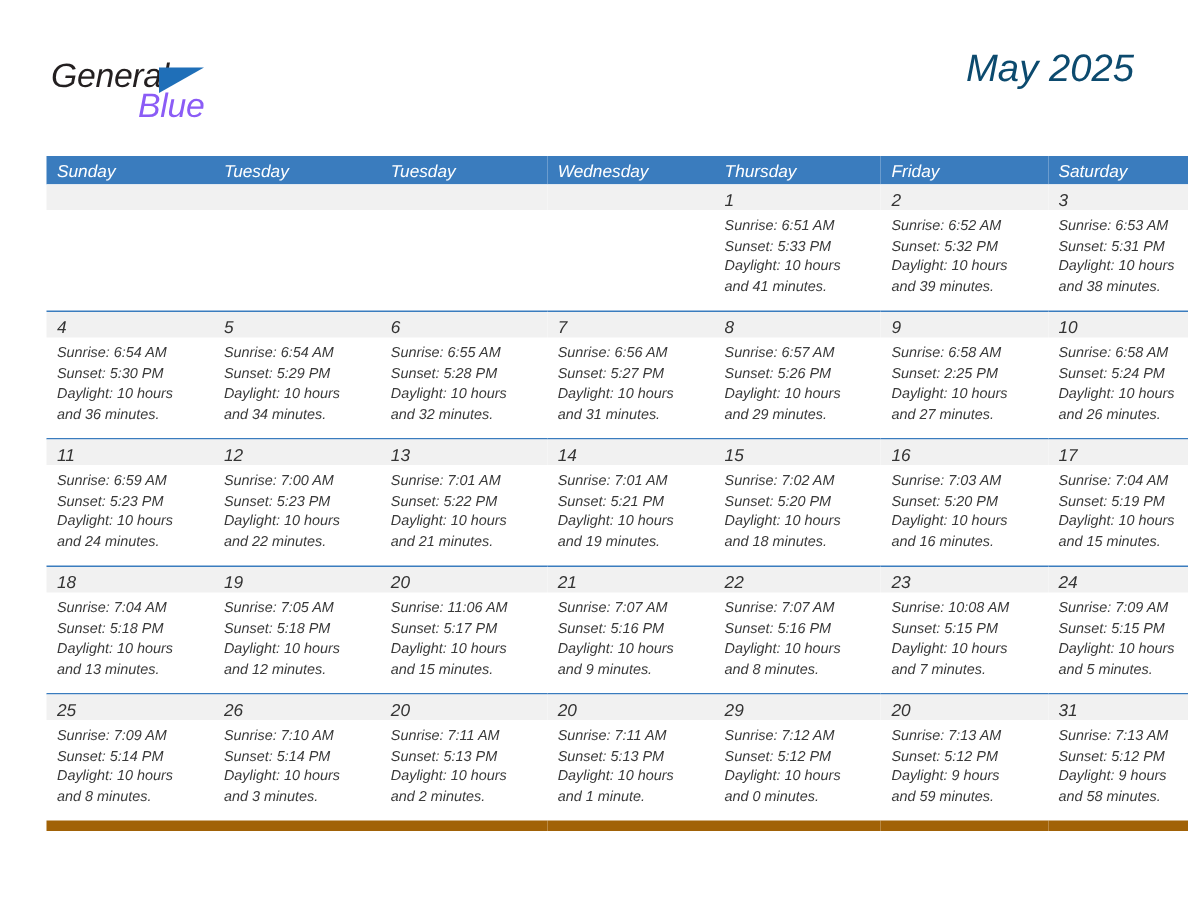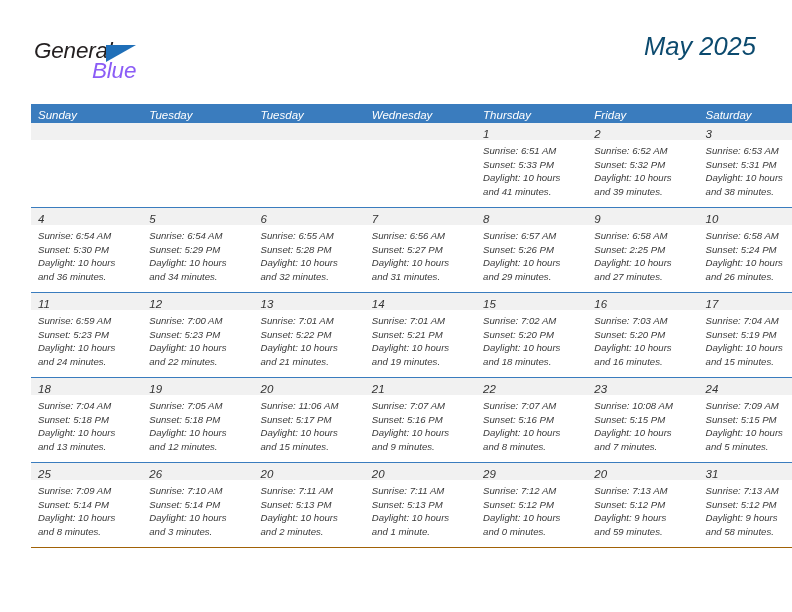--- a/index.html
+++ b/index.html
@@ -107,21 +107,21 @@
   }
   .calendar td {
     vertical-align: top;
     padding: 0;
     border: none;
     border-bottom: 1px solid #3a7cbe;
     height: 84px;
     background: #ffffff;
   }
   .calendar tr.week-row:last-child td {
-    border-bottom: 1px solid #a16207;
+    border-bottom: 7px solid #a16207;
   }
   .cell {
     position: relative;
     height: 84px;
     box-sizing: border-box;
   }
   .cell.filled .daynum-band {
     background: #f1f1f1;
   }
   .daynum-band {

